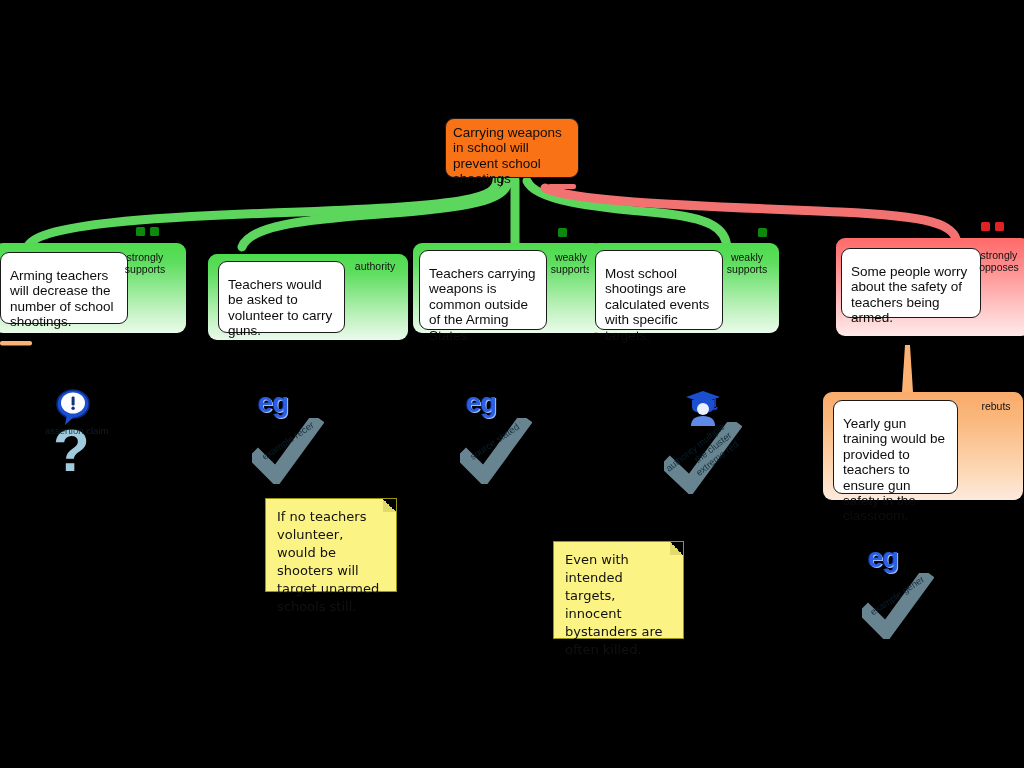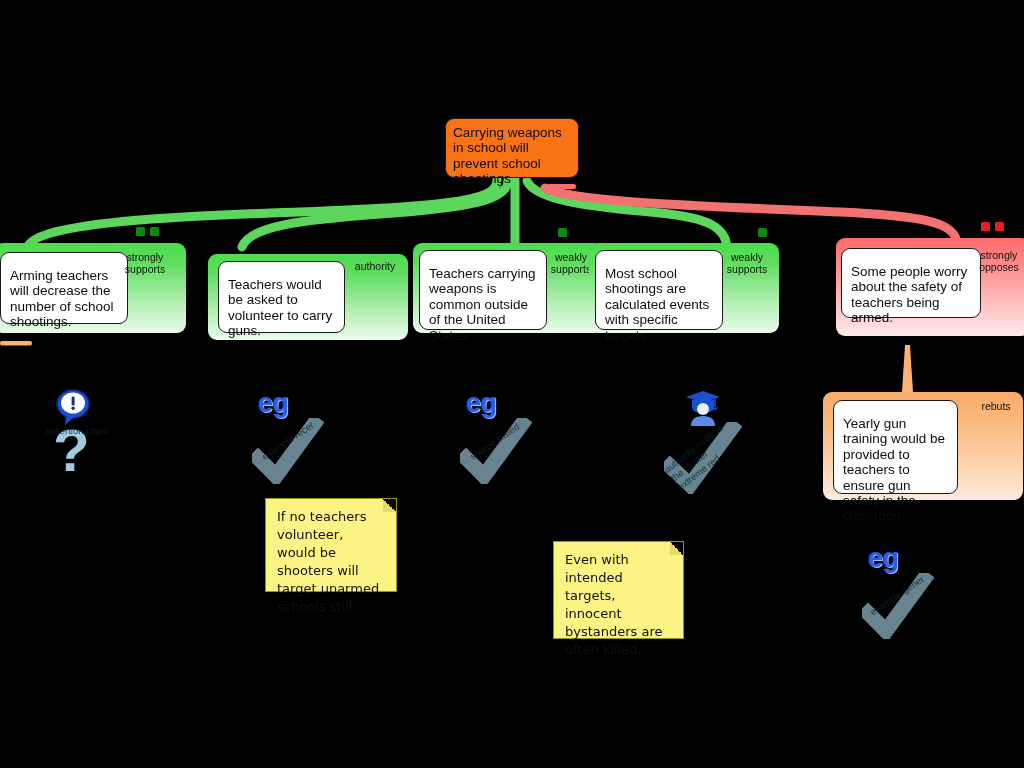--- a/index.html
+++ b/index.html
@@ -33,21 +33,21 @@
 
   
   .note{position:absolute;background:#fbf383;border:1px solid #9a9410;
         box-sizing:border-box;padding:9px 10px 8px 11px;
         font-family:"DejaVu Sans",sans-serif;font-size:13px;line-height:18px;
         color:#111;}
   .note .fold{position:absolute;right:0;top:0;width:13px;height:13px;
         background:linear-gradient(225deg,#000 0 50%,#e2da6a 50% 100%);}
 
   
-  .iconbox{position:absolute;}
+  .iconbox{position:absolute;text-align:right;}
   .eg{font-weight:bold;font-size:27px;color:#2b5fe3;
       text-shadow:1px 1px 0 #9fc0ff,-1px 0 0 #0b2f8f;letter-spacing:-.5px;}
   .tick{position:absolute;opacity:.62;}
   .wm{position:absolute;color:#0c2533;font-size:9.5px;line-height:10px;
       font-family:"Liberation Sans",sans-serif;opacity:.85;
       white-space:nowrap;overflow:hidden;}
 </style>
 </head>
 <body>
 
@@ -85,21 +85,21 @@
     <i style="background:#0d8a0d;"></i>
       <i style="background:#0d8a0d;"></i>
   </div>
 
   <div class="card sup" style="left:208px;top:254px;width:200px;height:86px;">
     <div class="inner" style="left:10px;top:7px;width:127px;height:72px;">Teachers would be asked to volunteer to carry guns.</div>
     <div class="role" style="right:4px;top:7px;">authority</div>
   </div>
 
   <div class="card sup" style="left:413px;top:243px;width:190px;height:90px;">
-    <div class="inner" style="left:6px;top:7px;width:128px;height:80px;">Teachers carrying weapons is common outside of the United States.</div>
+    <div class="inner" style="left:6px;top:7px;width:128px;height:80px;">Teachers carrying weapons is common outside of the Arming States.</div>
     <div class="role" style="right:3px;top:9px;">weakly supports</div>
   </div>
   <div class="dots" style="left:558px;top:228px;">
       <i style="background:#0d8a0d;"></i>
     </div>
 
   <div class="card sup" style="left:589px;top:243px;width:190px;height:90px;">
     <div class="inner" style="left:6px;top:7px;width:128px;height:80px;">Most school shootings are calculated events with specific targets.</div>
     <div class="role" style="right:3px;top:9px;">weakly supports</div>
   </div>

